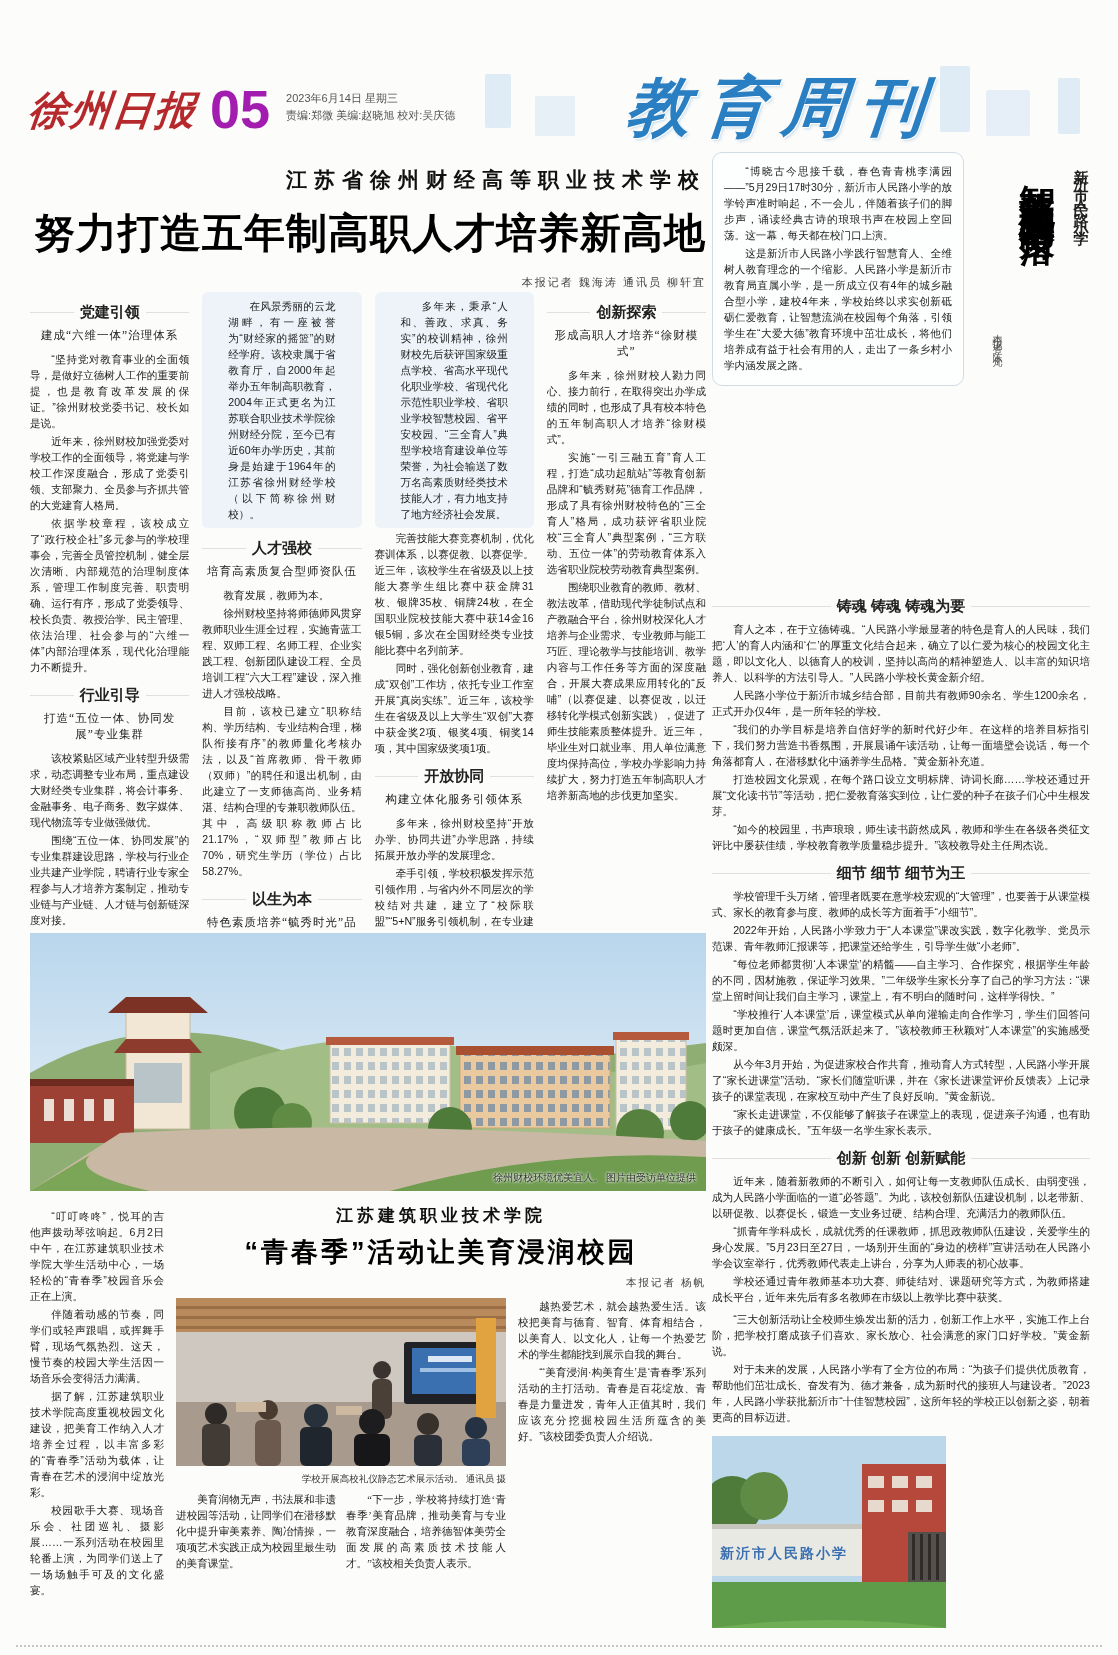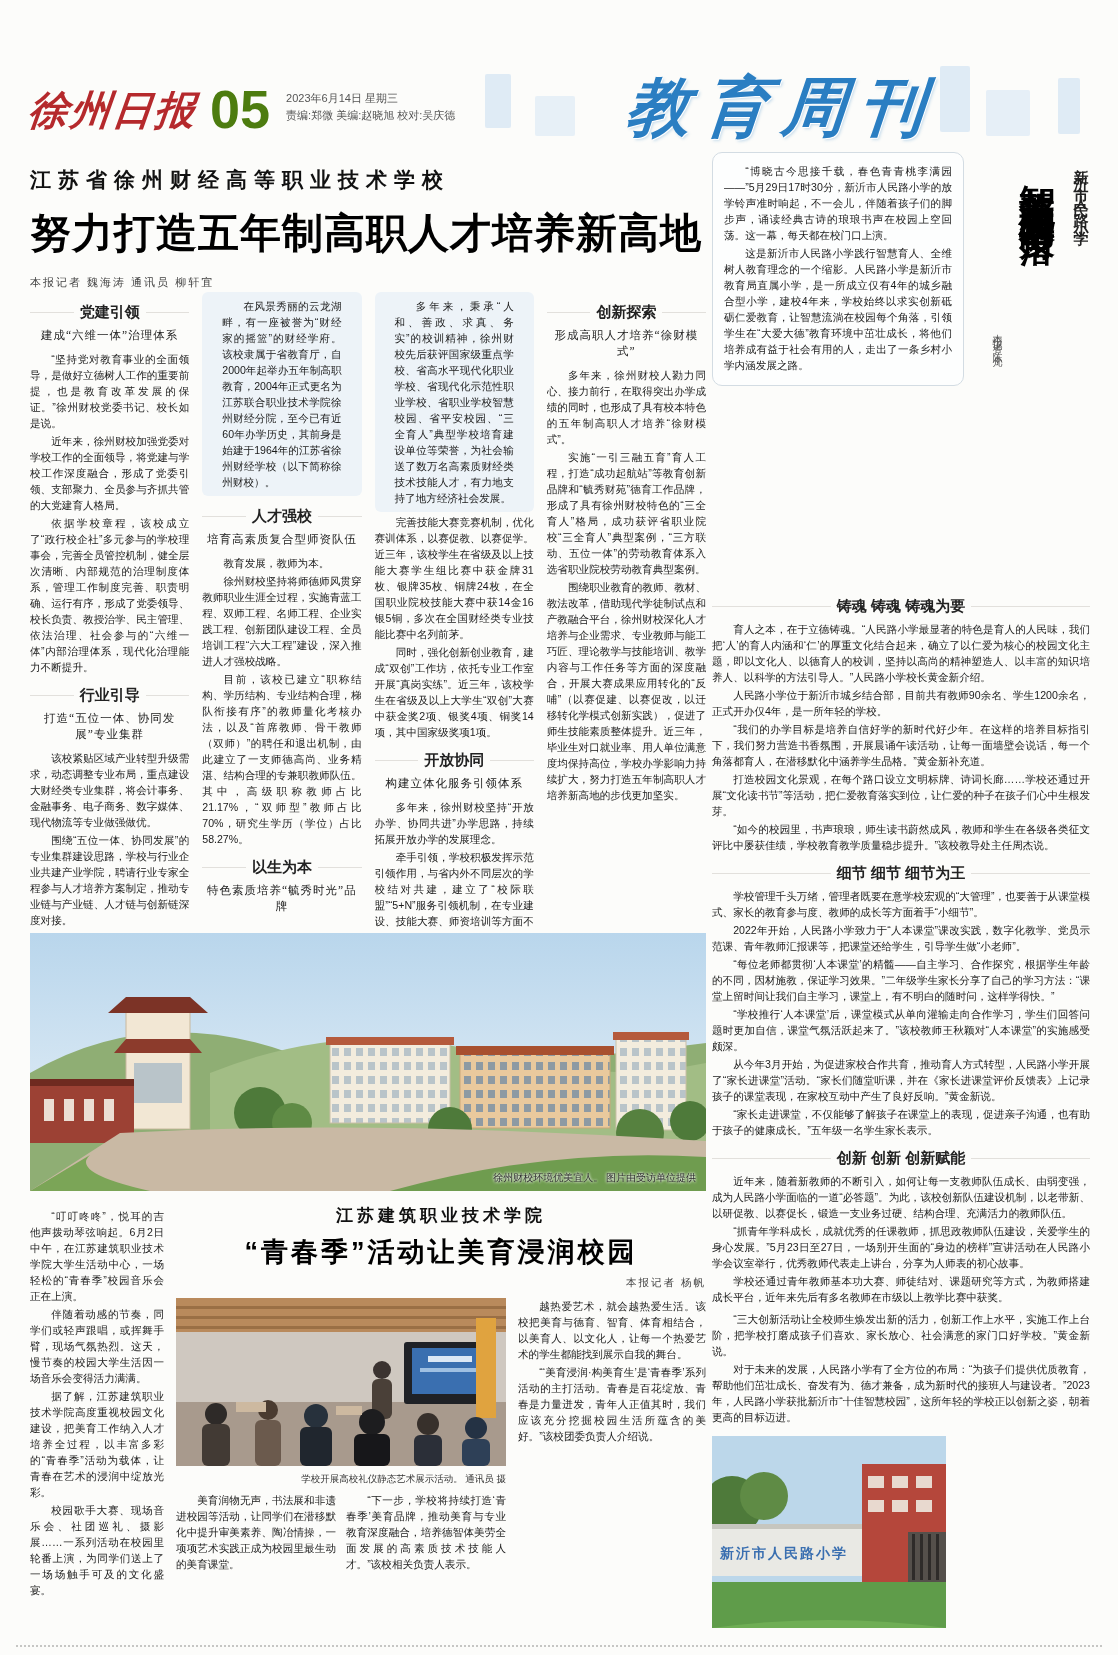--- a/index.html
+++ b/index.html
@@ -3,61 +3,61 @@
 <meta charset="utf-8">
 <style>
   html,body{margin:0;padding:0;background:#dddcd8;}
   .page{position:relative;width:1118px;height:1655px;margin:0 auto;background:#fcfcfa;
         font-family:"Liberation Sans",sans-serif;color:#1c1c1c;overflow:hidden;}
 
   
   .masthead{position:absolute;left:30px;top:56px;width:1060px;height:100px;display:flex;align-items:flex-start;}
   .paper-logo{font-family:"DejaVu Serif",serif;font-style:italic;font-weight:bold;
               color:#b5292c;font-size:40px;line-height:56px;transform:skewX(-6deg);letter-spacing:2px;padding-top:26px;}
-  .page-num{font-size:54px;font-weight:bold;color:#4d7c0f;margin-left:12px;line-height:58px;padding-top:24px;}
+  .page-num{font-size:54px;font-weight:bold;color:#a21caf;margin-left:12px;line-height:58px;padding-top:24px;}
   .date-block{margin-left:16px;padding-top:34px;font-size:11px;color:#555;line-height:17px;}
   .supplement{position:relative;flex:1;height:100px;margin-left:20px;}
   .sky-rect{position:absolute;background:#cfe2f3;opacity:.65;border-radius:2px;}
   .supp-title{position:absolute;left:0;right:0;top:8px;text-align:center;
               font-family:"DejaVu Serif",serif;font-weight:900;font-style:italic;
               font-size:64px;color:#2a7ec2;letter-spacing:14px;transform:skewX(-5deg);
               text-shadow:1px 1px 0 #ffffff,2px 2px 3px rgba(42,126,194,.25);}
 
   
-  .main-head{position:absolute;left:30px;top:166px;width:676px;text-align:left;}
+  .main-head{position:absolute;left:30px;top:166px;width:676px;text-align:right;}
   .kicker{font-size:21px;font-weight:bold;letter-spacing:7px;color:#111;}
   .headline{font-size:41px;font-weight:900;letter-spacing:1px;color:#000;margin-top:12px;white-space:nowrap;}
   .byline{font-size:11px;color:#444;margin-top:14px;letter-spacing:2px;}
 
   .main-cols{position:absolute;left:30px;top:292px;width:676px;height:638px;display:flex;gap:13px;}
   .col{flex:1;overflow:hidden;}
 
   .blk{font-size:10.6px;line-height:16px;text-align:justify;color:#1b1b1b;margin:0 0 2px 0;}
   .b-p{text-indent:2em;}
   .b-h{display:flex;align-items:center;gap:6px;font-size:15px;font-weight:bold;color:#222;
        margin:10px 0 5px 0;text-align:center;line-height:20px;}
   .b-h::before,.b-h::after{content:"";flex:1;height:1px;background:#e2e0dc;}
   .b-sub{font-family:"Liberation Serif",serif;font-weight:normal;font-size:11.5px;text-align:center;
          color:#222;margin:0 0 8px 0;letter-spacing:1px;}
-  .b-intro{background:#edf3f8;padding:6px 20px;text-indent:2em;border-radius:6px;}
+  .b-intro{background:#edf3f8;padding:6px 26px;text-indent:2em;border-radius:6px;}
 
   .main-photo{position:absolute;left:30px;top:933px;width:676px;height:258px;}
   .main-photo svg{display:block;}
   .photo-cap{position:absolute;right:10px;bottom:6px;font-size:10px;color:#2c2c2c;
              text-shadow:0 0 3px #fff,0 0 3px #fff;}
 
   
   .bottom-article{position:absolute;left:30px;top:1204px;width:676px;height:436px;display:flex;gap:12px;}
   .ba-colA{width:134px;overflow:hidden;padding-top:4px;}
   .ba-main{flex:1;display:flex;flex-direction:column;}
   .ba-kicker{font-size:17px;font-weight:bold;letter-spacing:4px;text-align:center;color:#111;}
   .ba-headline{font-size:27px;font-weight:900;letter-spacing:3px;text-align:center;color:#000;margin-top:7px;}
   .ba-byline{font-size:10.5px;color:#444;text-align:right;margin:6px 0 8px 0;letter-spacing:2px;}
   .ba-body{display:flex;gap:12px;flex:1;}
-  .ba-photo-wrap{width:330px;}
+  .ba-photo-wrap{width:330px;font-family:Liberation Serif, serif;}
   .ba-photo-cap{font-size:9.5px;color:#333;text-align:right;margin-top:3px;}
   .ba-under{display:flex;gap:10px;margin-top:6px;height:130px;overflow:hidden;}
   .ba-under .ucol{flex:1;overflow:hidden;}
   .ba-colD{flex:1;overflow:hidden;}
 
   
   .sidebar{position:absolute;left:712px;top:152px;width:378px;height:1492px;overflow:hidden;}
   .sb-top{display:flex;height:434px;}
   .sb-introbox{flex:1;border:1px solid #d3dce3;border-radius:10px;padding:10px 11px;margin-right:8px;
                align-self:flex-start;background:#fdfefe;}

